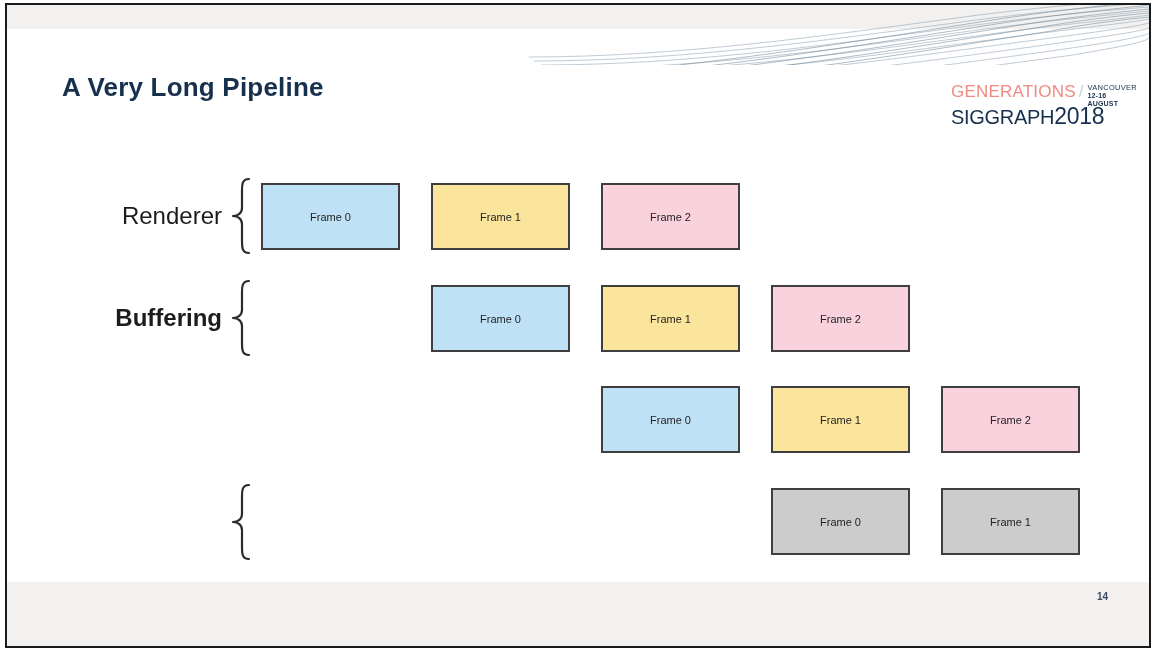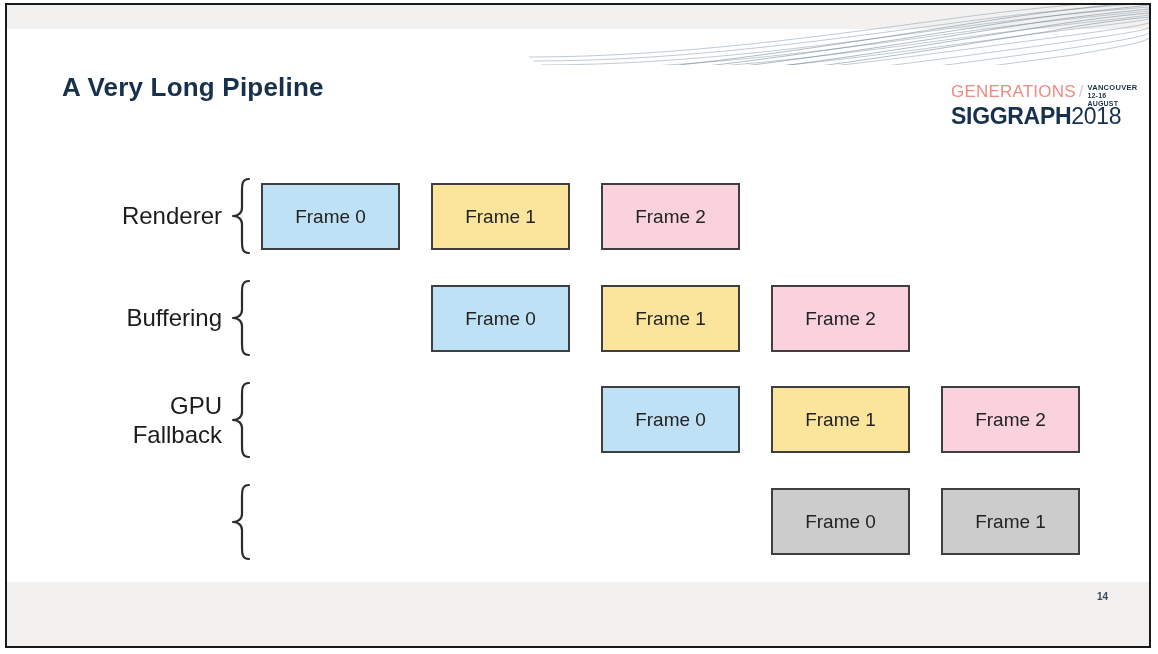--- a/index.html
+++ b/index.html
@@ -99,37 +99,37 @@
   }
   .logo-venue {
     display: flex;
     flex-direction: column;
     justify-content: center;
     line-height: 8px;
     padding-top: 1px;
   }
   .logo-city {
     font-size: 7.5px;
-    font-weight: bold;
+    font-weight: normal;
     color: #17304d;
     letter-spacing: 0.3px;
   }
   .logo-dates {
     font-size: 7px;
     font-weight: bold;
     color: #17304d;
     letter-spacing: 0.2px;
   }
   .logo-line2 {
     margin-top: 1px;
     white-space: nowrap;
   }
   .logo-siggraph {
-    font-size: 23px;
-    font-weight: bold;
+    font-size: 20px;
+    font-weight: normal;
     color: #17304d;
     letter-spacing: -0.3px;
   }
   .logo-year {
     font-size: 23px;
     font-weight: normal;
     color: #17304d;
     letter-spacing: -0.3px;
   }
 
@@ -165,21 +165,21 @@
   }
   .frame-box {
     position: absolute;
     width: 139px;
     height: 67px;
     border: 2px solid #0369a1;
     box-sizing: border-box;
     display: flex;
     align-items: center;
     justify-content: center;
-    font-size: 19px;
+    font-size: 11px;
     color: #232323;
   }
 
   
   #page-number {
     position: absolute;
     left: 1090px;
     top: 586px;
     font-size: 10px;
     font-weight: bold;
@@ -242,42 +242,35 @@
       </div>
       <div class="frame-box" style="left: 254px; top: 174px; background: rgb(191, 225, 245); border-color: rgb(63, 63, 63);">
         <span>Frame 0</span>
       </div>
       <div class="frame-box" style="left: 424px; top: 174px; background: rgb(251, 228, 156); border-color: rgb(63, 63, 63);">
         <span>Frame 1</span>
       </div>
       <div class="frame-box" style="left: 594px; top: 174px; background: rgb(249, 210, 222); border-color: rgb(63, 63, 63);">
         <span>Frame 2</span>
       </div>
-      <div class="track" style="top: 270px;">
+      <div class="track" style="top: 270px; font-weight: bold;">
         <div class="label-box" style="top: 24px;">Buffering</div>
         <div class="brace" style="top: 0px;"><svg viewBox="0 0 24 78" width="24" height="78">
             <path d="M20 2 C13 2 13 8 13 13 L13 31 C13 36 9 39 4 39 C9 39 13 42 13 47 L13 65 C13 70 13 76 20 76" fill="none" stroke="#2b2b2b" stroke-width="2.2" stroke-linecap="round" stroke-linejoin="round"></path>
           </svg></div>
       </div>
       <div class="frame-box" style="left: 424px; top: 276px; background: rgb(191, 225, 245); border-color: rgb(63, 63, 63);">
         <span>Frame 0</span>
       </div>
       <div class="frame-box" style="left: 594px; top: 276px; background: rgb(251, 228, 156); border-color: rgb(63, 63, 63);">
         <span>Frame 1</span>
       </div>
       <div class="frame-box" style="left: 764px; top: 276px; background: rgb(249, 210, 222); border-color: rgb(63, 63, 63);">
         <span>Frame 2</span>
       </div>
-      <div class="track" style="top: 372px;">
-        <div class="label-box" style="top: 10px;">GPU
-Fallback</div>
-        <div class="brace" style="top: 0px;"><svg viewBox="0 0 24 78" width="24" height="78">
-            <path d="M20 2 C13 2 13 8 13 13 L13 31 C13 36 9 39 4 39 C9 39 13 42 13 47 L13 65 C13 70 13 76 20 76" fill="none" stroke="#2b2b2b" stroke-width="2.2" stroke-linecap="round" stroke-linejoin="round"></path>
-          </svg></div>
-      </div>
       <div class="frame-box" style="left: 594px; top: 377px; background: rgb(191, 225, 245); border-color: rgb(63, 63, 63);">
         <span>Frame 0</span>
       </div>
       <div class="frame-box" style="left: 764px; top: 377px; background: rgb(251, 228, 156); border-color: rgb(63, 63, 63);">
         <span>Frame 1</span>
       </div>
       <div class="frame-box" style="left: 934px; top: 377px; background: rgb(249, 210, 222); border-color: rgb(63, 63, 63);">
         <span>Frame 2</span>
       </div>
       <div class="track" style="top: 474px;">

